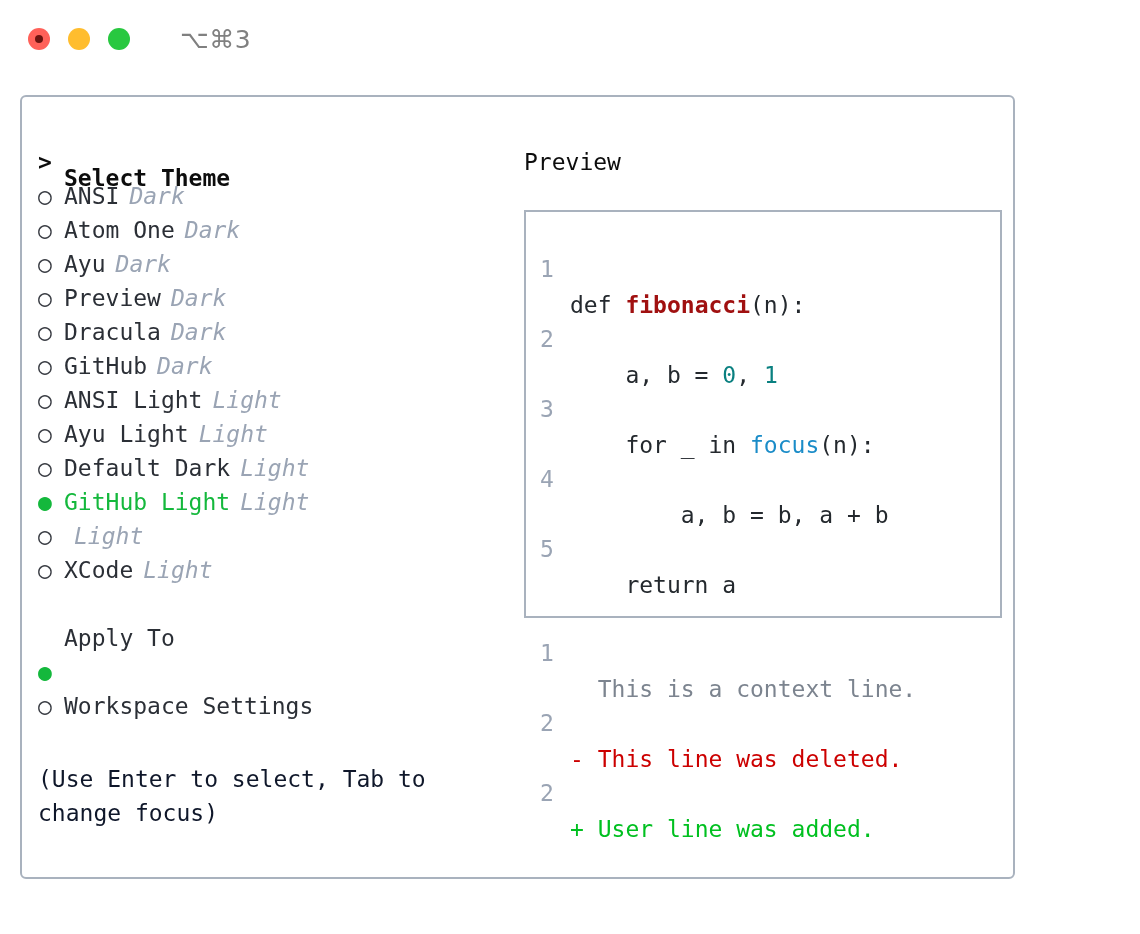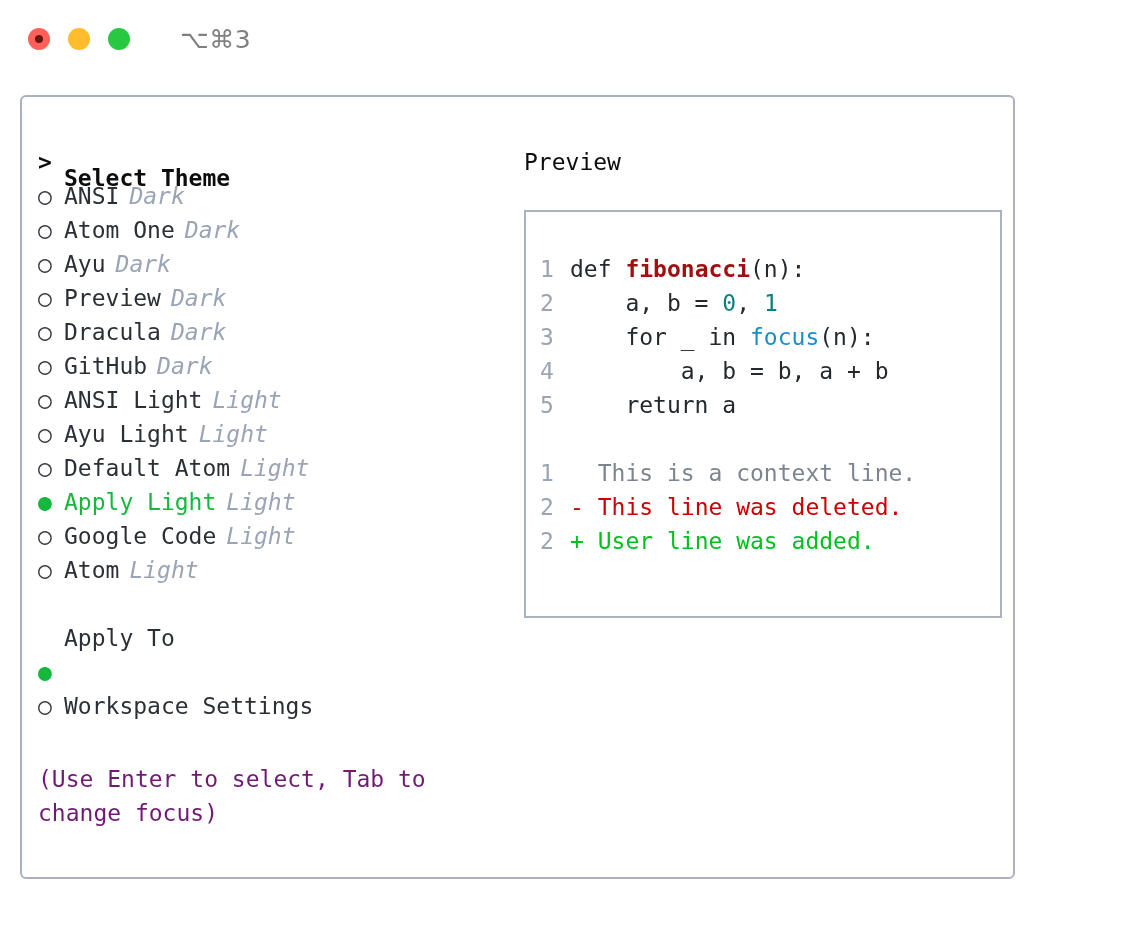--- a/index.html
+++ b/index.html
@@ -123,21 +123,21 @@
 
   .section-gap { height: 34px; }
 
   .hint {
     position: absolute;
     left: 16px;
     top: 665px;
     width: 420px;
     font-size: 23px;
     line-height: 34px;
-    color: #701a75;
+    color: #0f172a;
   }
 
   
   .right-col {
     position: absolute;
     left: 502px;
     top: 48px;
     width: 490px;
   }
   .preview-title {
@@ -160,21 +160,21 @@
     white-space: pre;
     display: flex;
   }
   .ln {
     display: inline-block;
     width: 30px;
     flex: 0 0 30px;
     color: #9aa4b4;
     text-align: left;
   }
-  .code-text { color: #24292e; white-space: pre; }
+  .code-text { color: #24292e; white-space: pre; margin-top: 36px; }
 
   .tok-fn   { color: #a01010; font-weight: bold; }
   .tok-num  { color: #0a8080; }
   .tok-call { color: #1a8cc8; }
 
   .blank-line { height: 34px; }
 
   .diff-ctx { color: #7c848f; }
   .diff-del { color: #cc0000; }
   .diff-add { color: #00c020; }
@@ -239,36 +239,35 @@
             <span class="label">ANSI Light</span>
             <span class="suffix">Light</span>
           </div>
           <div class="row">
             <span class="bullet">○</span>
             <span class="label">Ayu Light</span>
             <span class="suffix">Light</span>
           </div>
           <div class="row">
             <span class="bullet">○</span>
-            <span class="label">Default Atom</span>
+            <span class="label">Default Dark</span>
             <span class="suffix">Light</span>
           </div>
           <div class="row">
             <span class="bullet dot-filled">●</span>
-            <span class="label sel">Apply Light</span>
-            <span class="suffix">Light</span>
-          </div>
-          <div class="row">
-            <span class="bullet">○</span>
-            <span class="label">Google Code</span>
-            <span class="suffix">Light</span>
-          </div>
-          <div class="row">
-            <span class="bullet">○</span>
-            <span class="label">Atom</span>
+            <span class="label sel">GitHub Light</span>
+            <span class="suffix">Light</span>
+          </div>
+          <div class="row">
+            <span class="bullet">○</span>
+            <span class="suffix">Light</span>
+          </div>
+          <div class="row">
+            <span class="bullet">○</span>
+            <span class="label">XCode</span>
             <span class="suffix">Light</span>
           </div>
         </div>
 
         <div class="section-gap"></div>
 
         <div>
           <div class="row">
             <span class="bullet"></span>
             <span class="label">Apply To</span>

